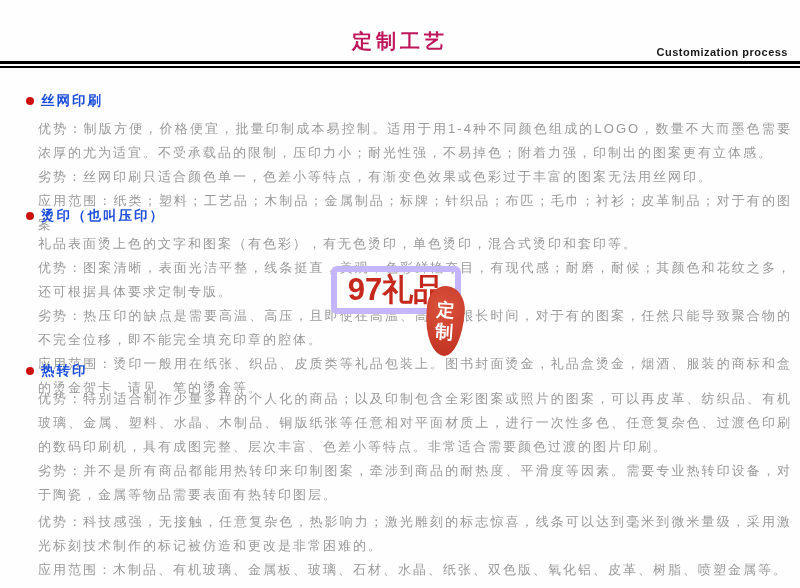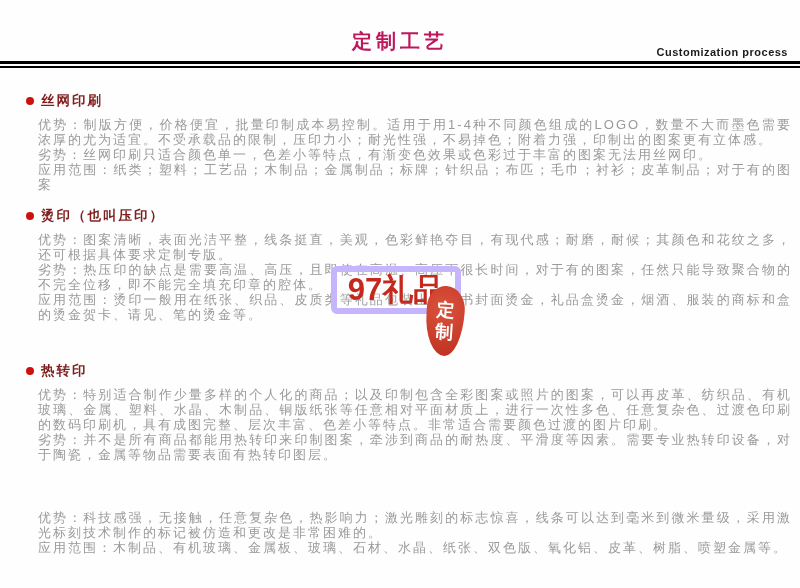--- a/index.html
+++ b/index.html
@@ -21,25 +21,25 @@
   }
   .rule-thick { position:absolute; top:61px; left:0; width:800px; height:3px; background:#000; }
   .rule-thin  { position:absolute; top:66px; left:0; width:800px; height:2px; background:#000; }
 
   
   .sec { position:absolute; left:26px; width:766px; }
   .sec-head { display:flex; align-items:center; gap:7px; margin:0 0 7px 0; }
   .dot { width:8px; height:8px; border-radius:50%; background:#cc1111; flex:0 0 auto; }
   .sec-head h2 {
     margin:0; font-size:13.5px; font-weight:600;
-    color:#7f1d1d; letter-spacing:2px;
+    color:#1d4ed8; letter-spacing:2px;
   }
   .sec p {
     margin:0; padding-left:12px;
-    font-size:13px; line-height:15px; letter-spacing:2px;
+    font-size:13px; line-height:24px; letter-spacing:2px;
     color:#9a9a9a; text-align:justify;
   }
   .sec-1 { top:92px; }
   .sec-2 { top:207px; }
   .sec-3 { top:362px; }
   .sec-4 { top:510px; }
 
   
   .wm-box {
     position:absolute; left:331px; top:266px;
@@ -80,20 +80,21 @@
     <p>优势：制版方便，价格便宜，批量印制成本易控制。适用于用1-4种不同颜色组成的LOGO，数量不大而墨色需要浓厚的尤为适宜。不受承载品的限制，压印力小；耐光性强，不易掉色；附着力强，印制出的图案更有立体感。</p>
     <p>劣势：丝网印刷只适合颜色单一，色差小等特点，有渐变色效果或色彩过于丰富的图案无法用丝网印。</p>
     <p>应用范围：纸类；塑料；工艺品；木制品；金属制品；标牌；针织品；布匹；毛巾；衬衫；皮革制品；对于有的图案</p>
   </section>
 
   <section class="sec sec-2">
     <div class="sec-head">
       <span class="dot"></span>
       <h2>烫印（也叫压印）</h2>
     </div>
+    <p>礼品表面烫上色的文字和图案（有色彩），有无色烫印，单色烫印，混合式烫印和套印等。</p>
     <p>优势：图案清晰，表面光洁平整，线条挺直，美观，色彩鲜艳夺目，有现代感；耐磨，耐候；其颜色和花纹之多，还可根据具体要求定制专版。</p>
     <p>劣势：热压印的缺点是需要高温、高压，且即使在高温、高压下很长时间，对于有的图案，任然只能导致聚合物的不完全位移，即不能完全填充印章的腔体。</p>
     <p>应用范围：烫印一般用在纸张、织品、皮质类等礼品包装上。图书封面烫金，礼品盒烫金，烟酒、服装的商标和盒的烫金贺卡、请见、笔的烫金等。</p>
   </section>
 
   <section class="sec sec-3">
     <div class="sec-head">
       <span class="dot"></span>
       <h2>热转印</h2>
     </div>

